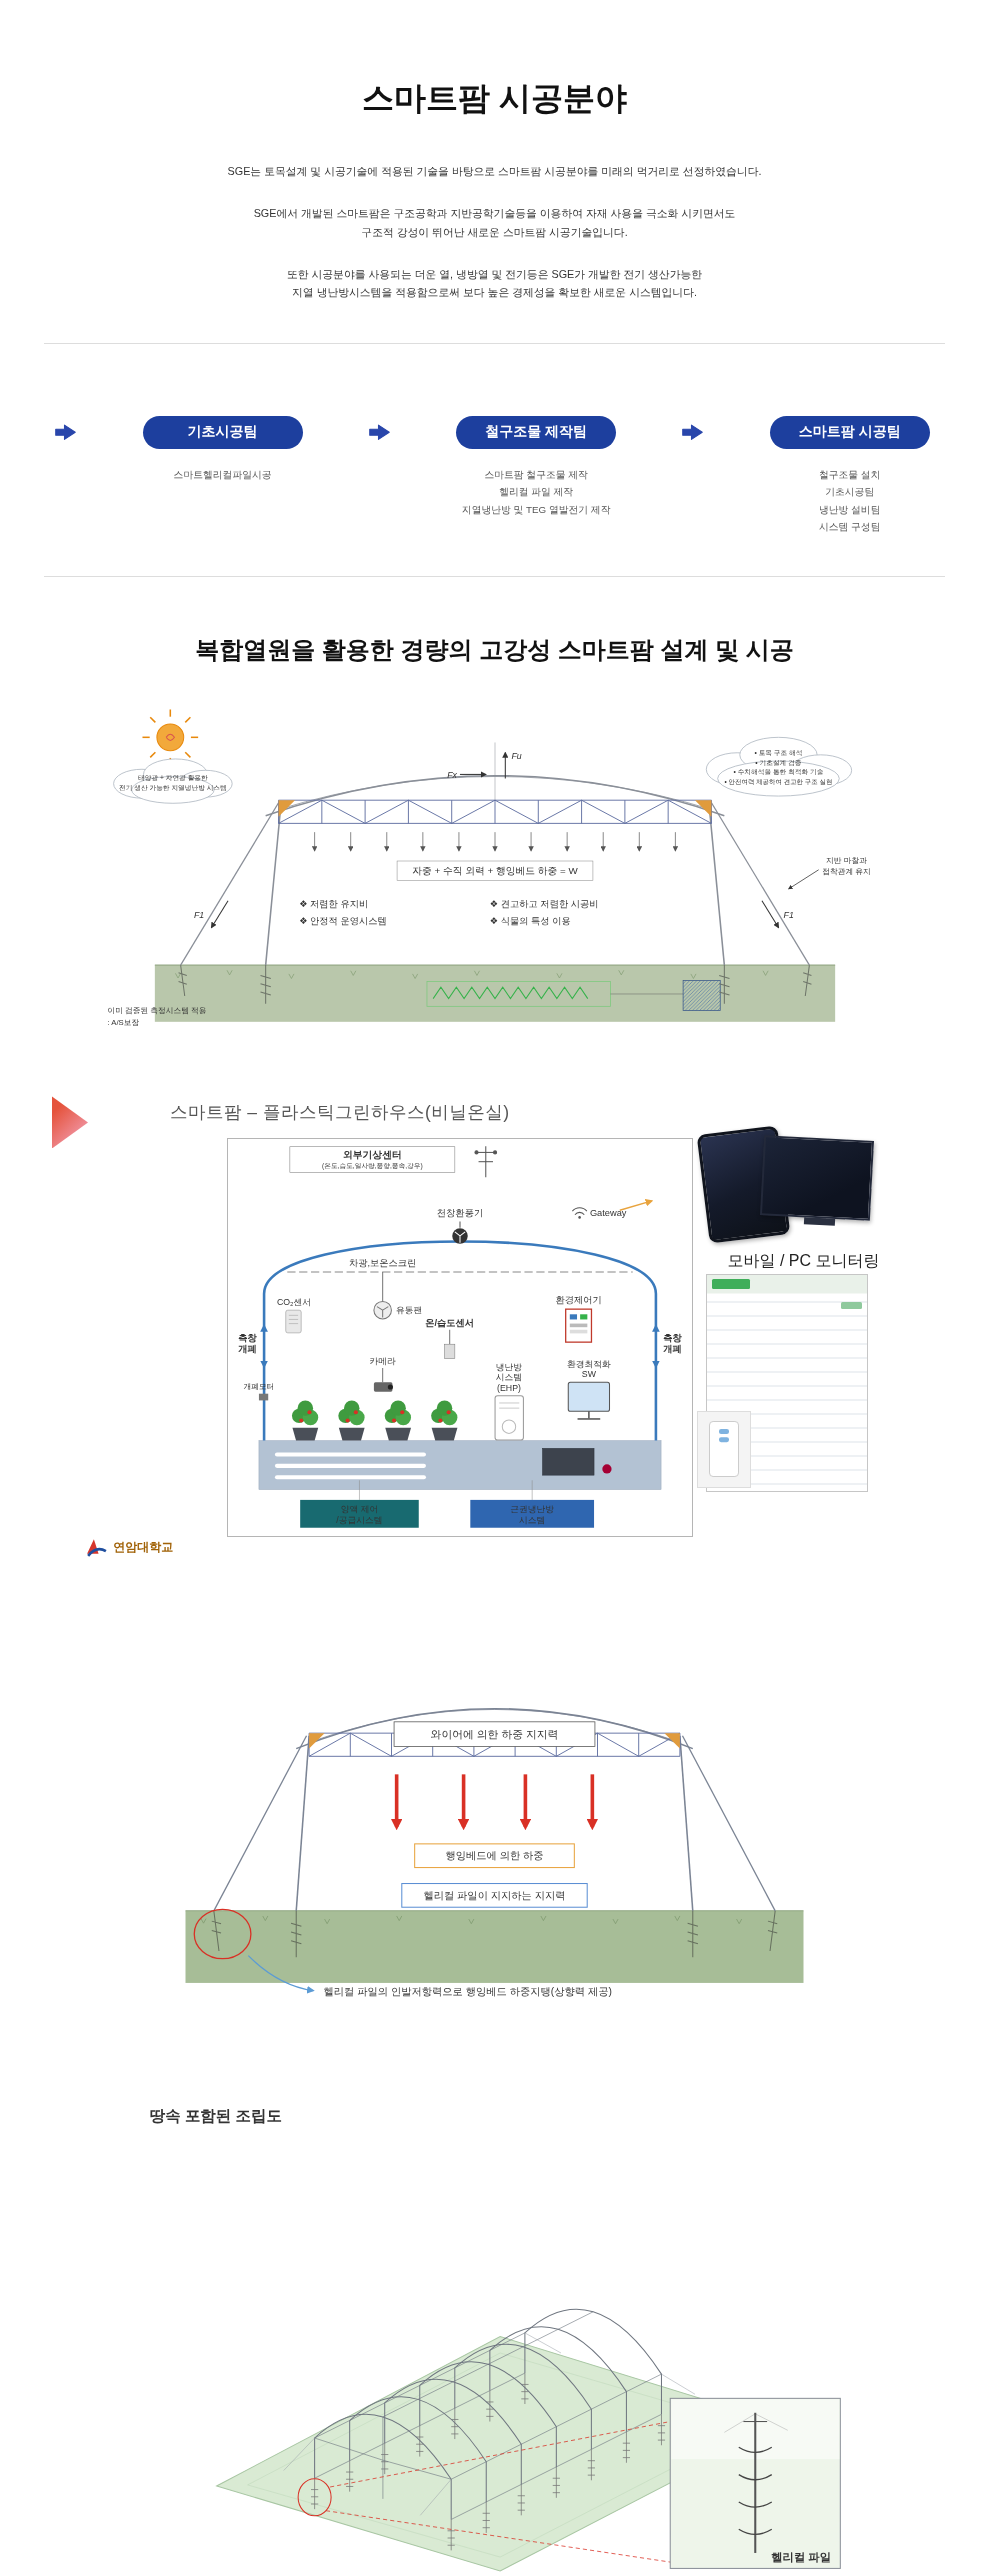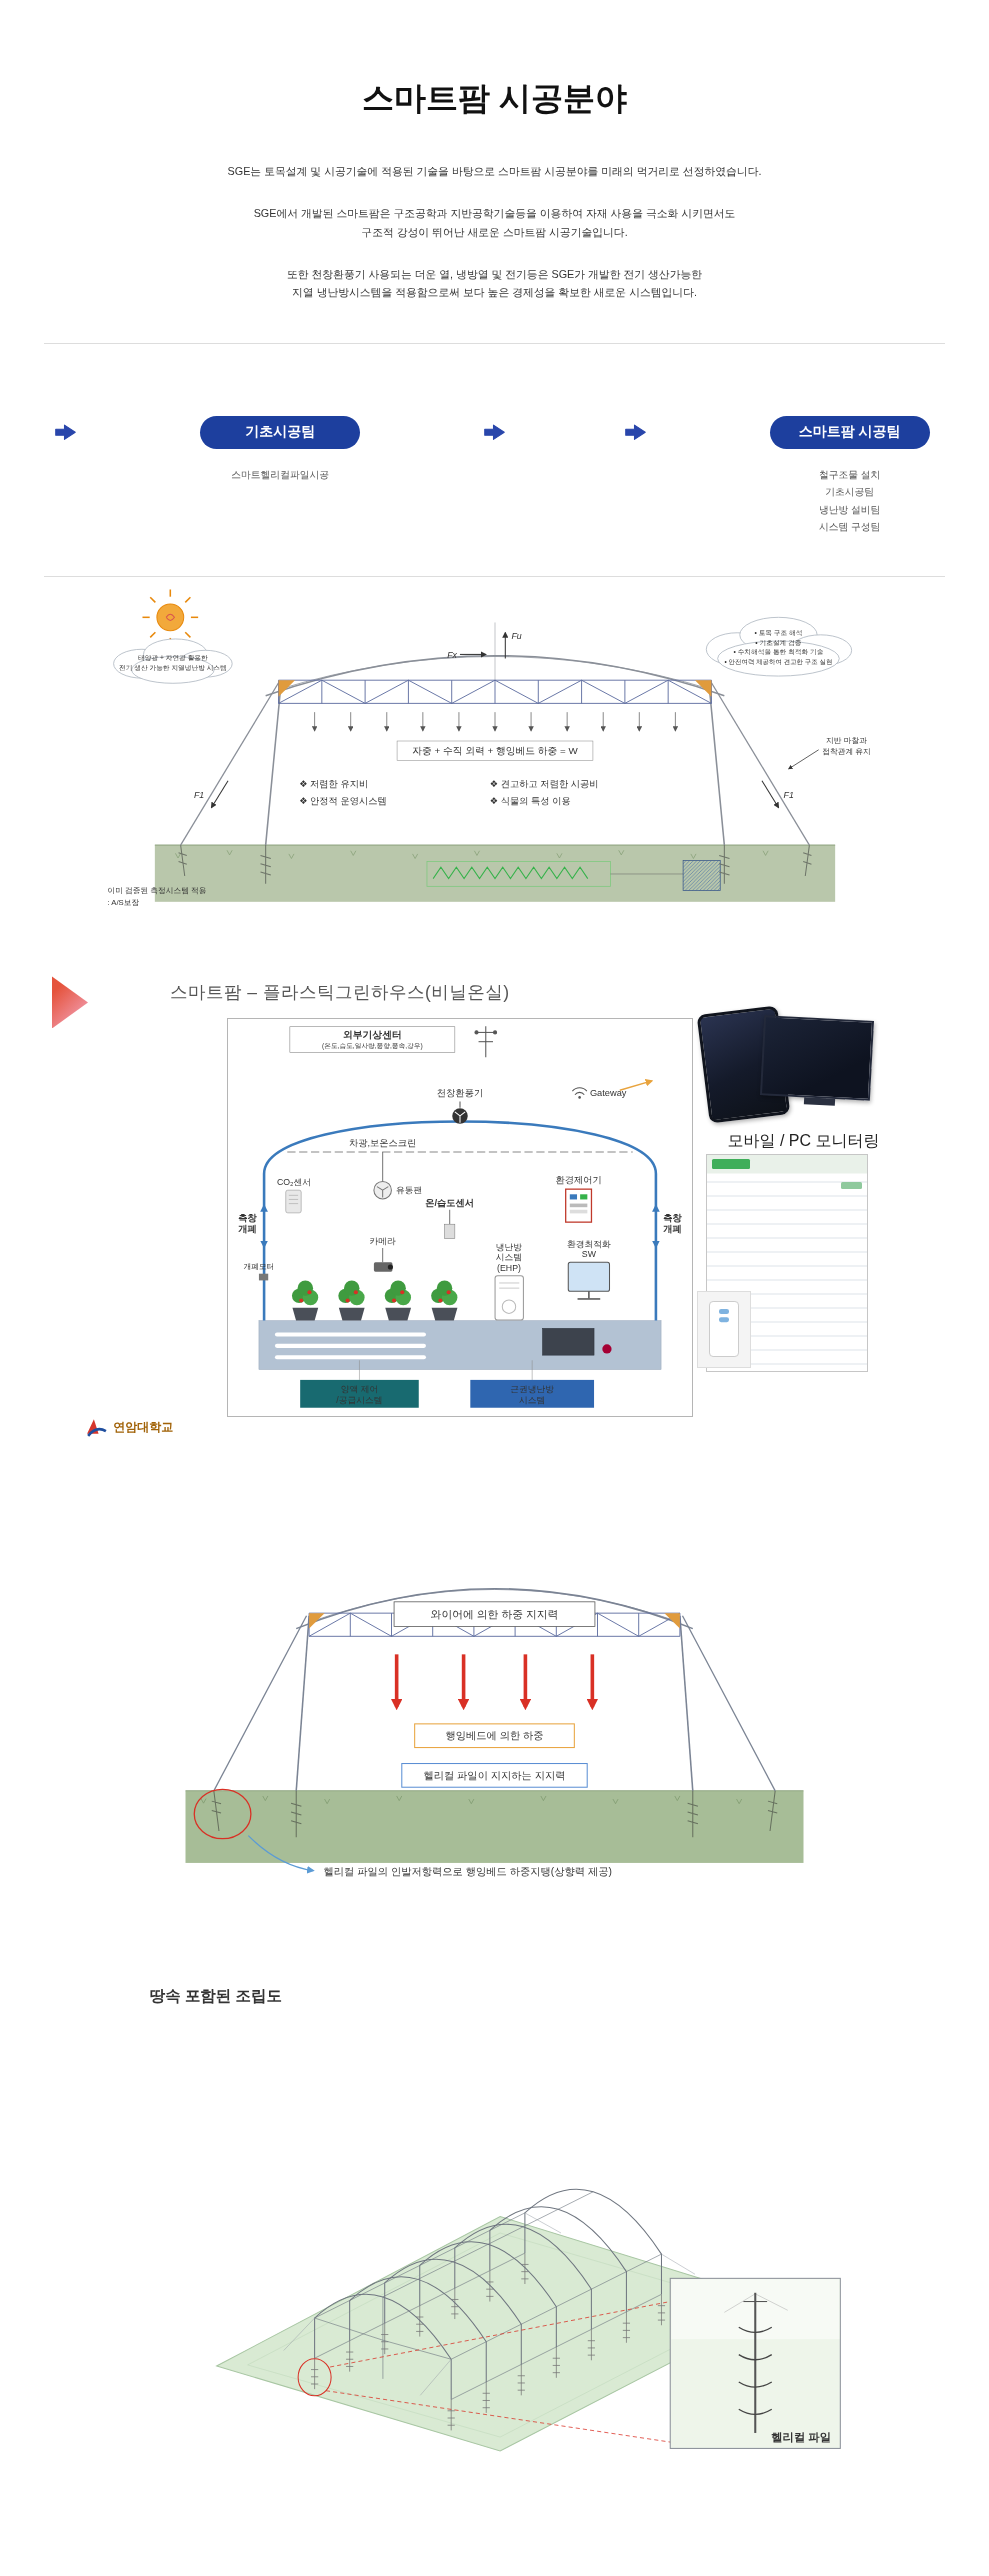--- a/index.html
+++ b/index.html
@@ -72,21 +72,21 @@
 <body>
 
 <section class="intro content">
   <h1>스마트팜 시공분야</h1>
   <p><span>SGE는 토목설계 및 시공기술에 적용된 기술을 바탕으로 스마트팜 시공분야를 미래의 먹거리로 선정하였습니다.</span></p>
   <p>
     <span>SGE에서 개발된 스마트팜은 구조공학과 지반공학기술등을 이용하여 자재 사용을 극소화 시키면서도</span><br>
     <span>구조적 강성이 뛰어난 새로운 스마트팜 시공기술입니다.</span>
   </p>
   <p>
-    <span>또한 천창환풍기 사용되는 더운 열, 냉방열 및 전기등은 SGE가 개발한 전기 생산가능한</span><br>
+    <span>또한 시공분야를 사용되는 더운 열, 냉방열 및 전기등은 SGE가 개발한 전기 생산가능한</span><br>
     <span>지열 냉난방시스템을 적용함으로써 보다 높은 경제성을 확보한 새로운 시스템입니다.</span>
   </p>
 </section>
 <hr class="divider">
 
 <div class="content">
   <div class="process-row">
     <div class="flow-arrow">
       <svg width="23" height="18.5" viewBox="0 0 44 36">
           <path d="M3 12h17V4l21 14-21 14v-8H3z" fill="#2946ab" stroke="#2946ab" stroke-width="2" stroke-linejoin="round"></path>
@@ -96,39 +96,48 @@
       <div class="pill">기초시공팀</div>
       <div class="step-details">
         <div>스마트헬리컬파일시공</div>
       </div>
     </div>
     <div class="flow-arrow">
       <svg width="23" height="18.5" viewBox="0 0 44 36">
           <path d="M3 12h17V4l21 14-21 14v-8H3z" fill="#2946ab" stroke="#2946ab" stroke-width="2" stroke-linejoin="round"></path>
         </svg>
     </div>
+    <div class="process-col">
+      <div class="pill">철구조물 제작팀</div>
+      <div class="step-details">
+        <div>스마트팜 철구조물 제작</div>
+        <div>헬리컬 파일 제작</div>
+        <div>지열냉난방 및 TEG 열발전기 제작</div>
+      </div>
+    </div>
     <div class="flow-arrow">
       <svg width="23" height="18.5" viewBox="0 0 44 36">
           <path d="M3 12h17V4l21 14-21 14v-8H3z" fill="#2946ab" stroke="#2946ab" stroke-width="2" stroke-linejoin="round"></path>
         </svg>
     </div>
     <div class="process-col">
       <div class="pill">스마트팜 시공팀</div>
       <div class="step-details">
         <div>철구조물 설치</div>
         <div>기초시공팀</div>
         <div>냉난방 설비팀</div>
         <div>시스템 구성팀</div>
       </div>
     </div>
   </div>
 </div>
 <hr class="divider">
 
 <section class="design">
+  <h2>복합열원을 활용한 경량의 고강성 스마트팜 설계 및 시공</h2>
 
   <svg width="804" height="361" viewBox="0 0 1560 700">
     <defs>
       <marker id="ah1" viewBox="0 0 10 10" refX="8" refY="5" markerWidth="7" markerHeight="7" orient="auto-start-reverse">
           <path d="M0 0L10 5L0 10z" fill="#555"></path>
         </marker>
       <marker id="ah1d" viewBox="0 0 10 10" refX="8" refY="5" markerWidth="6" markerHeight="6" orient="auto-start-reverse">
           <path d="M0 0L10 5L0 10z" fill="#333"></path>
         </marker>
       <pattern id="hb1" width="7" height="7" patternUnits="userSpaceOnUse">

